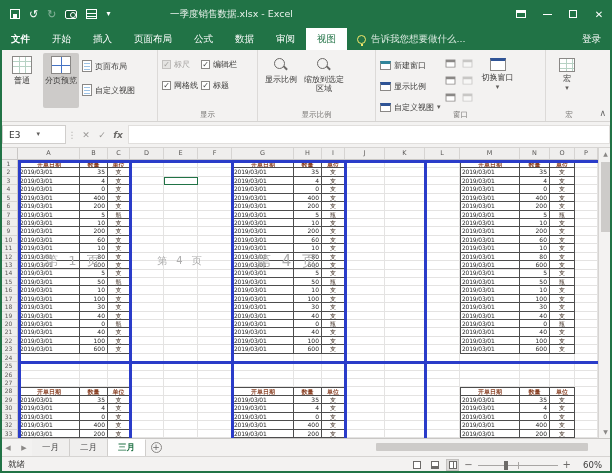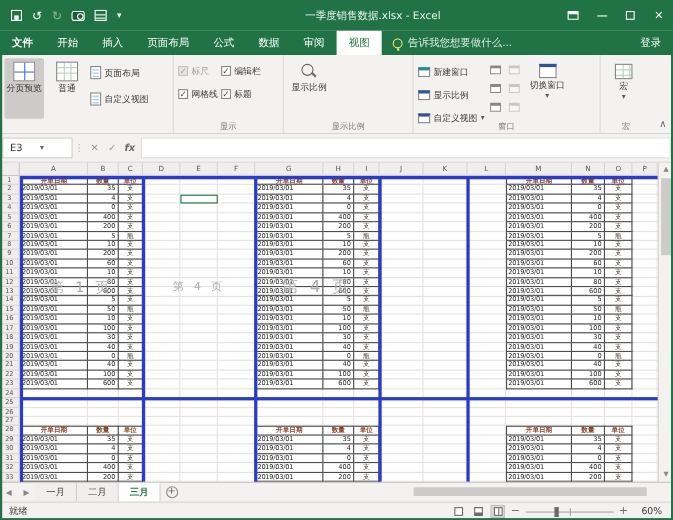--- a/index.html
+++ b/index.html
@@ -9,21 +9,21 @@
   .titlebar{position:absolute;left:0;top:0;width:612px;height:28px;background:#217346;display:flex;align-items:center;color:#fff;}
   .qat{display:flex;align-items:center;gap:9px;padding-left:10px;width:170px;}
   .qat .g{font-size:11px;color:#fff;line-height:1;}
   .qat .dim{opacity:.45;}
   .ic-save{width:10px;height:10px;border:1px solid #fff;position:relative;}
   .ic-save:after{content:"";position:absolute;left:2px;bottom:0;width:4px;height:4px;background:#fff;}
   .ic-cam{width:12px;height:9px;border:1px solid #fff;border-radius:2px;position:relative;background:#1a5c38;}
   .ic-cam:after{content:"";position:absolute;left:3.5px;top:1.5px;width:4px;height:4px;border:1px solid #fff;border-radius:50%;}
   .ic-tbl{width:11px;height:10px;border:1px solid #fff;position:relative;}
   .ic-tbl:after{content:"";position:absolute;left:0;top:2.5px;width:9px;height:1px;background:#fff;box-shadow:0 3px 0 #fff;}
-  .t-title{flex:1;text-align:center;font-size:9.5px;color:#e9f2ec;}
+  .t-title{flex:1;font-size:9.5px;color:#e9f2ec;}
   .wbtns{display:flex;align-items:center;gap:0;}
   .wbtn{width:26px;height:28px;display:flex;align-items:center;justify-content:center;font-size:10px;color:#fff;}
   .ic-min{width:9px;height:1px;background:#fff;}
   .ic-max{width:8px;height:8px;border:1px solid #fff;}
   .ic-rib{width:10px;height:8px;border:1px solid #fff;border-top-width:3px;}
   
   .menubar{position:absolute;left:0;top:28px;width:612px;height:22px;background:#217346;display:flex;align-items:stretch;color:#fff;font-size:9.5px;}
   .mtab{padding:0 11px;display:flex;align-items:center;cursor:default;}
   .mtab.file{font-weight:bold;}
   .mtab.active{background:#fff;color:#217346;}
@@ -173,27 +173,27 @@
       <span class="bulb"></span>
       <span>告诉我您想要做什么...</span>
     </div>
     <div class="mright">
       <div class="mtab">登录</div>
     </div>
   </div>
 
   <div class="ribbon">
     <div class="rgroup" style="width:158px">
+      <div class="bigbtn">
+        <span class="ico20 grid-ico"></span>
+        <span class="cap">普通</span>
+      </div>
       <div class="bigbtn sel">
         <span class="ico20 pbp-ico"></span>
         <span class="cap" style="width:34px">分页预览</span>
-      </div>
-      <div class="bigbtn">
-        <span class="ico20 grid-ico"></span>
-        <span class="cap">普通</span>
       </div>
       <div class="stack" style="padding-top:4px;gap:6px">
         <div class="smallbtn">
           <span class="doc-ico"></span>
           <span>页面布局</span>
         </div>
         <div class="smallbtn">
           <span class="doc-ico"></span>
           <span>自定义视图</span>
         </div>
@@ -221,20 +221,24 @@
           <span>标题</span>
         </div>
       </div>
       <div class="rglabel">显示</div>
     </div>
 
     <div class="rgroup" style="width:118px">
       <div class="bigbtn" style="width:38px">
         <span class="mag"></span>
         <span class="cap">显示比例</span>
+      </div>
+      <div class="bigbtn" style="width:42px">
+        <span class="mag"></span>
+        <span class="cap">缩放到选定区域</span>
       </div>
       <div class="rglabel">显示比例</div>
     </div>
 
     <div class="rgroup" style="width:170px">
       <div class="stack" style="gap:3px;padding-top:3px">
         <div class="smallbtn">
           <span class="win-ico teal"></span>
           <span>新建窗口</span>
         </div>

